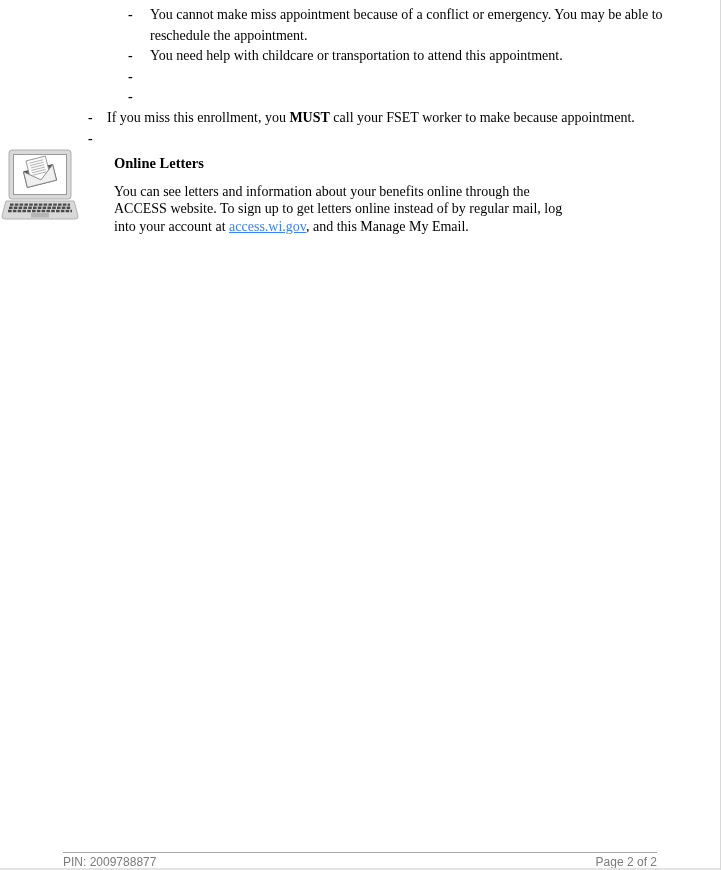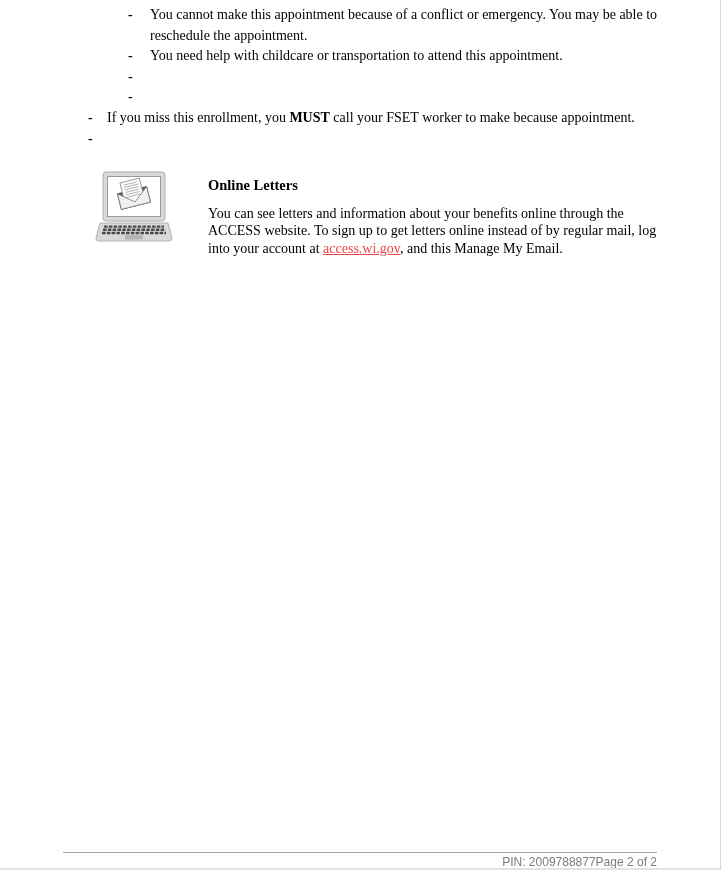--- a/index.html
+++ b/index.html
@@ -32,69 +32,67 @@
     flex: 0 0 auto;
     font-weight: bold;
   }
   .bullet.sub .marker { width: 22px; }
   .bullet.main .marker { width: 19px; }
   .bullet .text { flex: 1 1 auto; }
   .bold { font-weight: bold; }
 
   .online-section {
     display: flex;
-    margin-top: 22px;
-    padding-left: 94px;
   }
   .laptop-icon { flex: 0 0 auto; width: 80px; height: 76px; }
   .online-text {
     margin-left: 34px;
     width: 470px;
     padding-top: 6px;
   }
   .online-title {
     font-size: 14.5px;
     font-weight: bold;
     line-height: 16px;
   }
   .online-body {
     margin-top: 12px;
     font-size: 14px;
     line-height: 17.2px;
   }
   .link {
-    color: #ef4444;
+    color: #3b82f6;
     text-decoration: underline;
     cursor: pointer;
     font-family: Liberation Serif, serif;
   }
   .footer {
     position: absolute;
     left: 63px;
     top: 852px;
     width: 594px;
     border-top: 1px solid #a6a6a6;
     padding-top: 2px;
     display: flex;
-    justify-content: flex-end;
+    justify-content: space-between;
     font-family: "Liberation Sans", sans-serif;
     font-size: 12px;
     color: #7b7b7b;
   }
 </style>
 </head>
 <body>
 
 <div class="page">
 
   <div class="content">
 
     <div class="bullet sub">
       <span class="marker">-</span>
-      <span class="text">You cannot make this appointment because of a conflict or emergency. You may be able to reschedule the appointment.</span>
+      <span class="text">You cannot make miss appointment because of a conflict or emergency. You may be able to reschedule the appointment.</span>
     </div>
 
     <div class="bullet sub">
       <span class="marker">-</span>
       <span class="text">You need help with childcare or transportation to attend this appointment.</span>
     </div>
 
     <div class="bullet sub">
       <span class="marker">-</span>
     </div>

